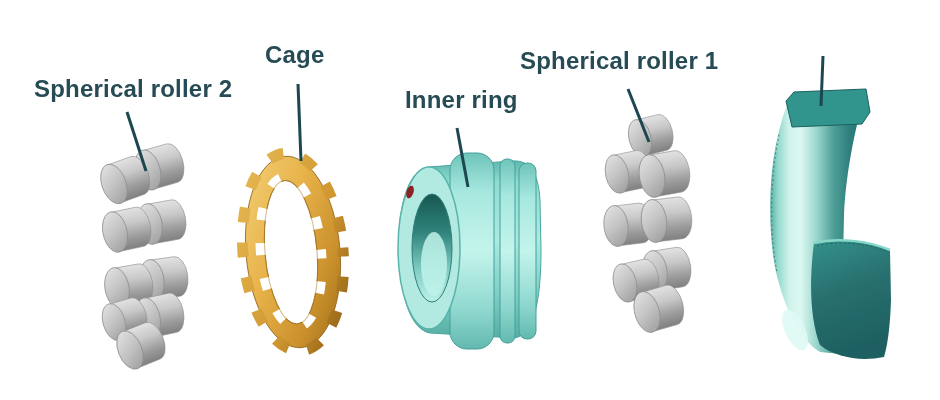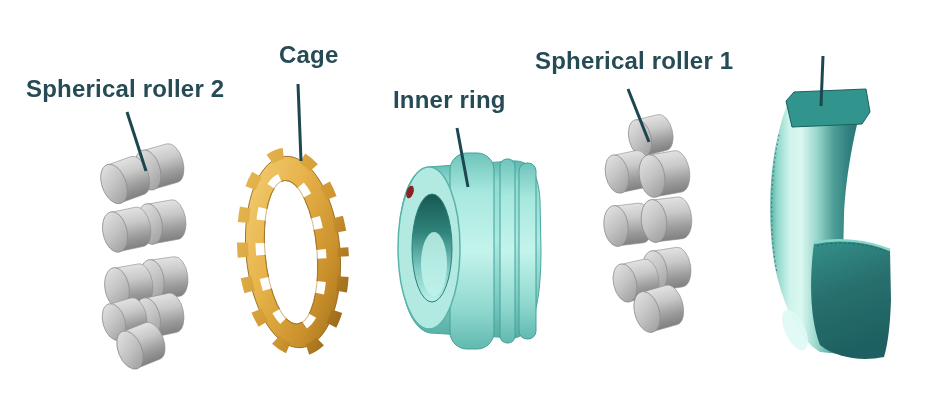--- a/index.html
+++ b/index.html
@@ -147,18 +147,18 @@
 
     <g stroke="#1d4750" stroke-width="3">
       <line x1="127" y1="112" x2="146" y2="171"></line>
       <line x1="298" y1="84" x2="301" y2="161"></line>
       <line x1="457" y1="128" x2="468" y2="187"></line>
       <line x1="628" y1="89" x2="649" y2="142"></line>
       <line x1="823" y1="56" x2="821" y2="106"></line>
     </g>
   </svg>
 
-  <div class="part-label" style="left:26px;top:76px">Spherical roller 2</div>
-  <div class="part-label" style="left:279px;top:42px">Cage</div>
-  <div class="part-label" style="left:393px;top:87px">Inner ring</div>
-  <div class="part-label" style="left:535px;top:48px">Spherical roller 1</div>
+  <div class="part-label" style="left:34px;top:76px">Spherical roller 2</div>
+  <div class="part-label" style="left:265px;top:42px">Cage</div>
+  <div class="part-label" style="left:405px;top:87px">Inner ring</div>
+  <div class="part-label" style="left:520px;top:48px">Spherical roller 1</div>
 
 </div>
 
 </body></html>

